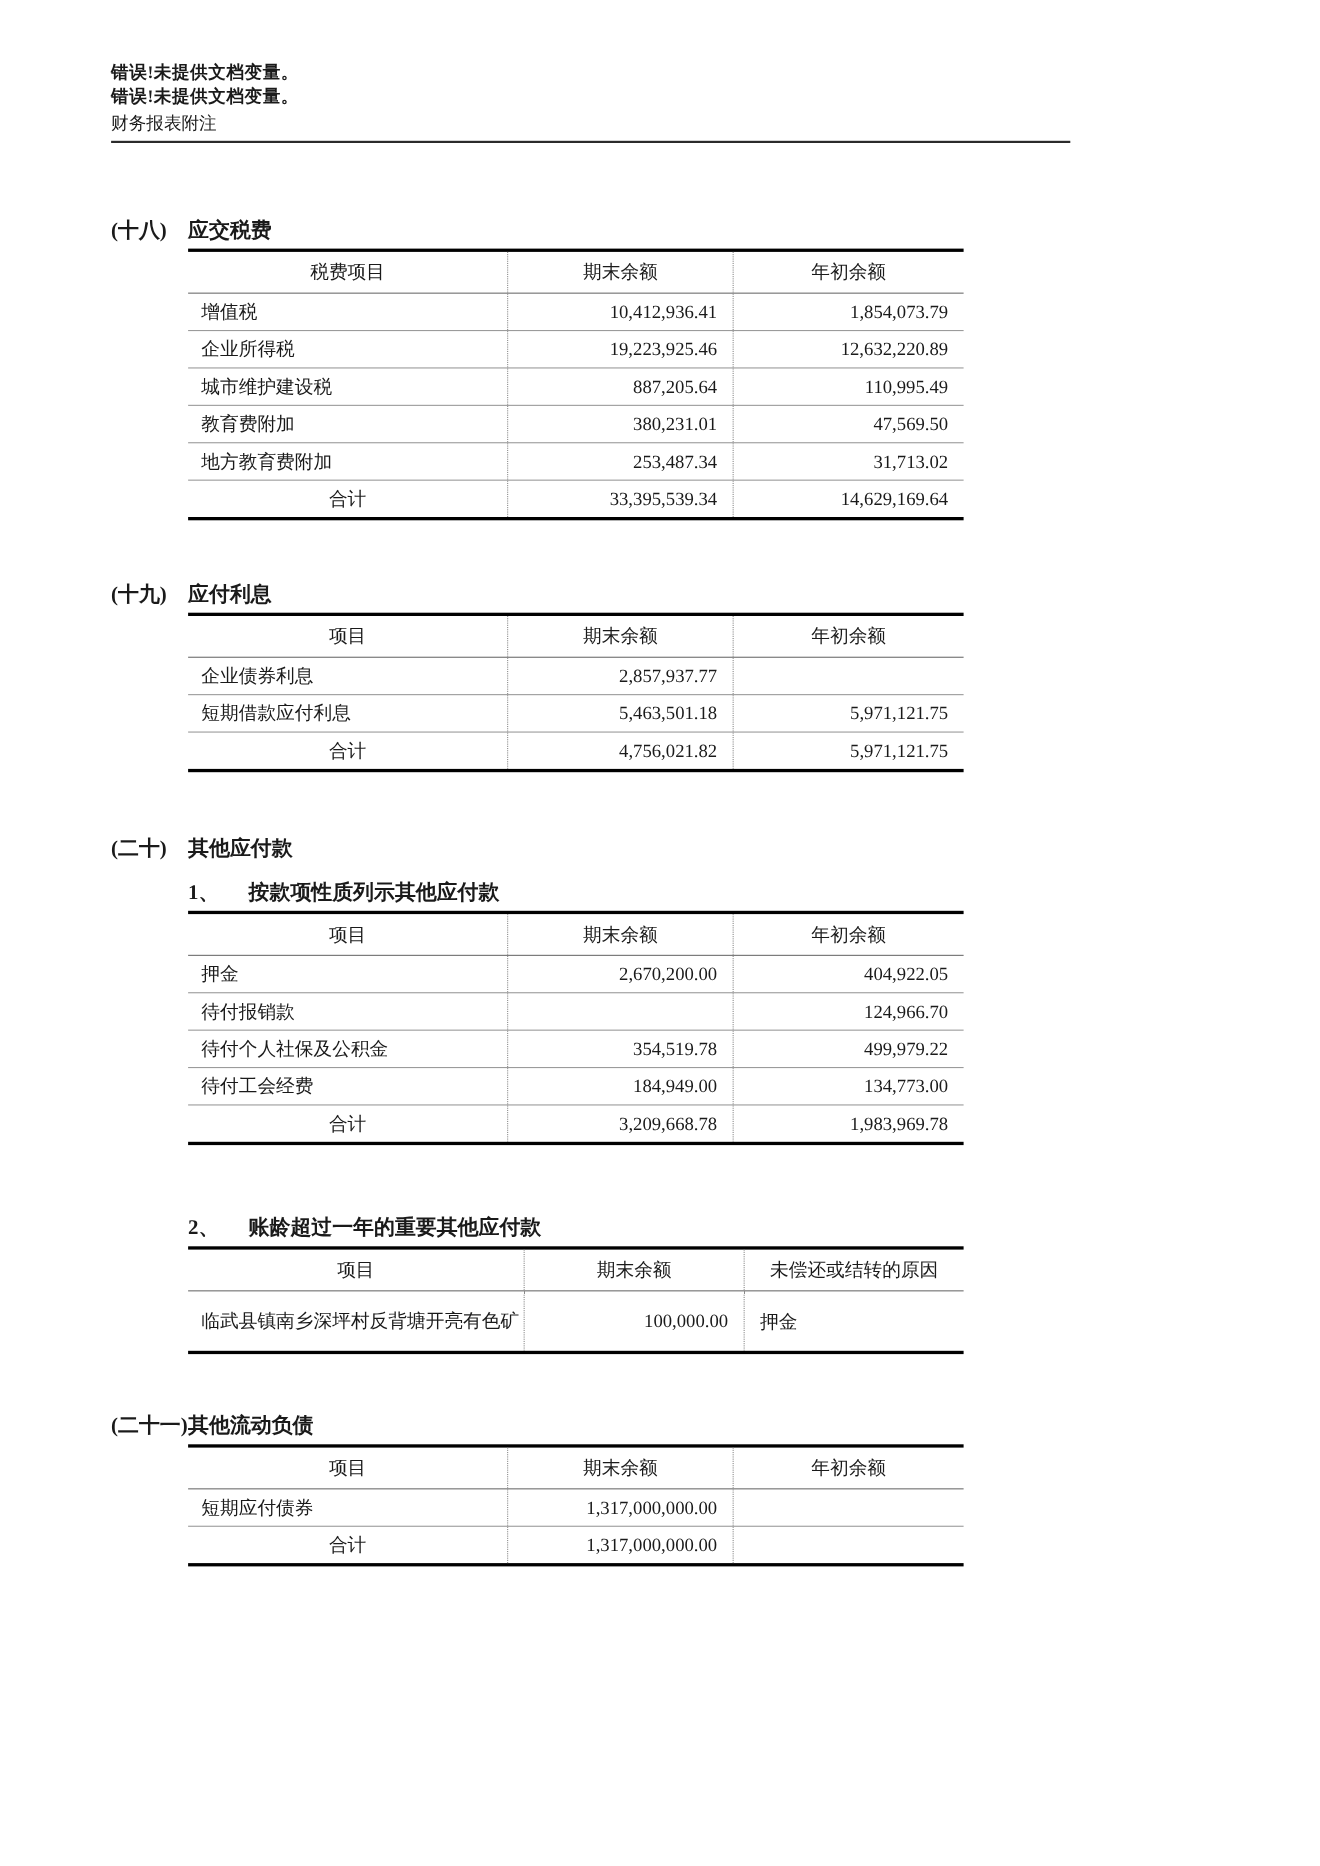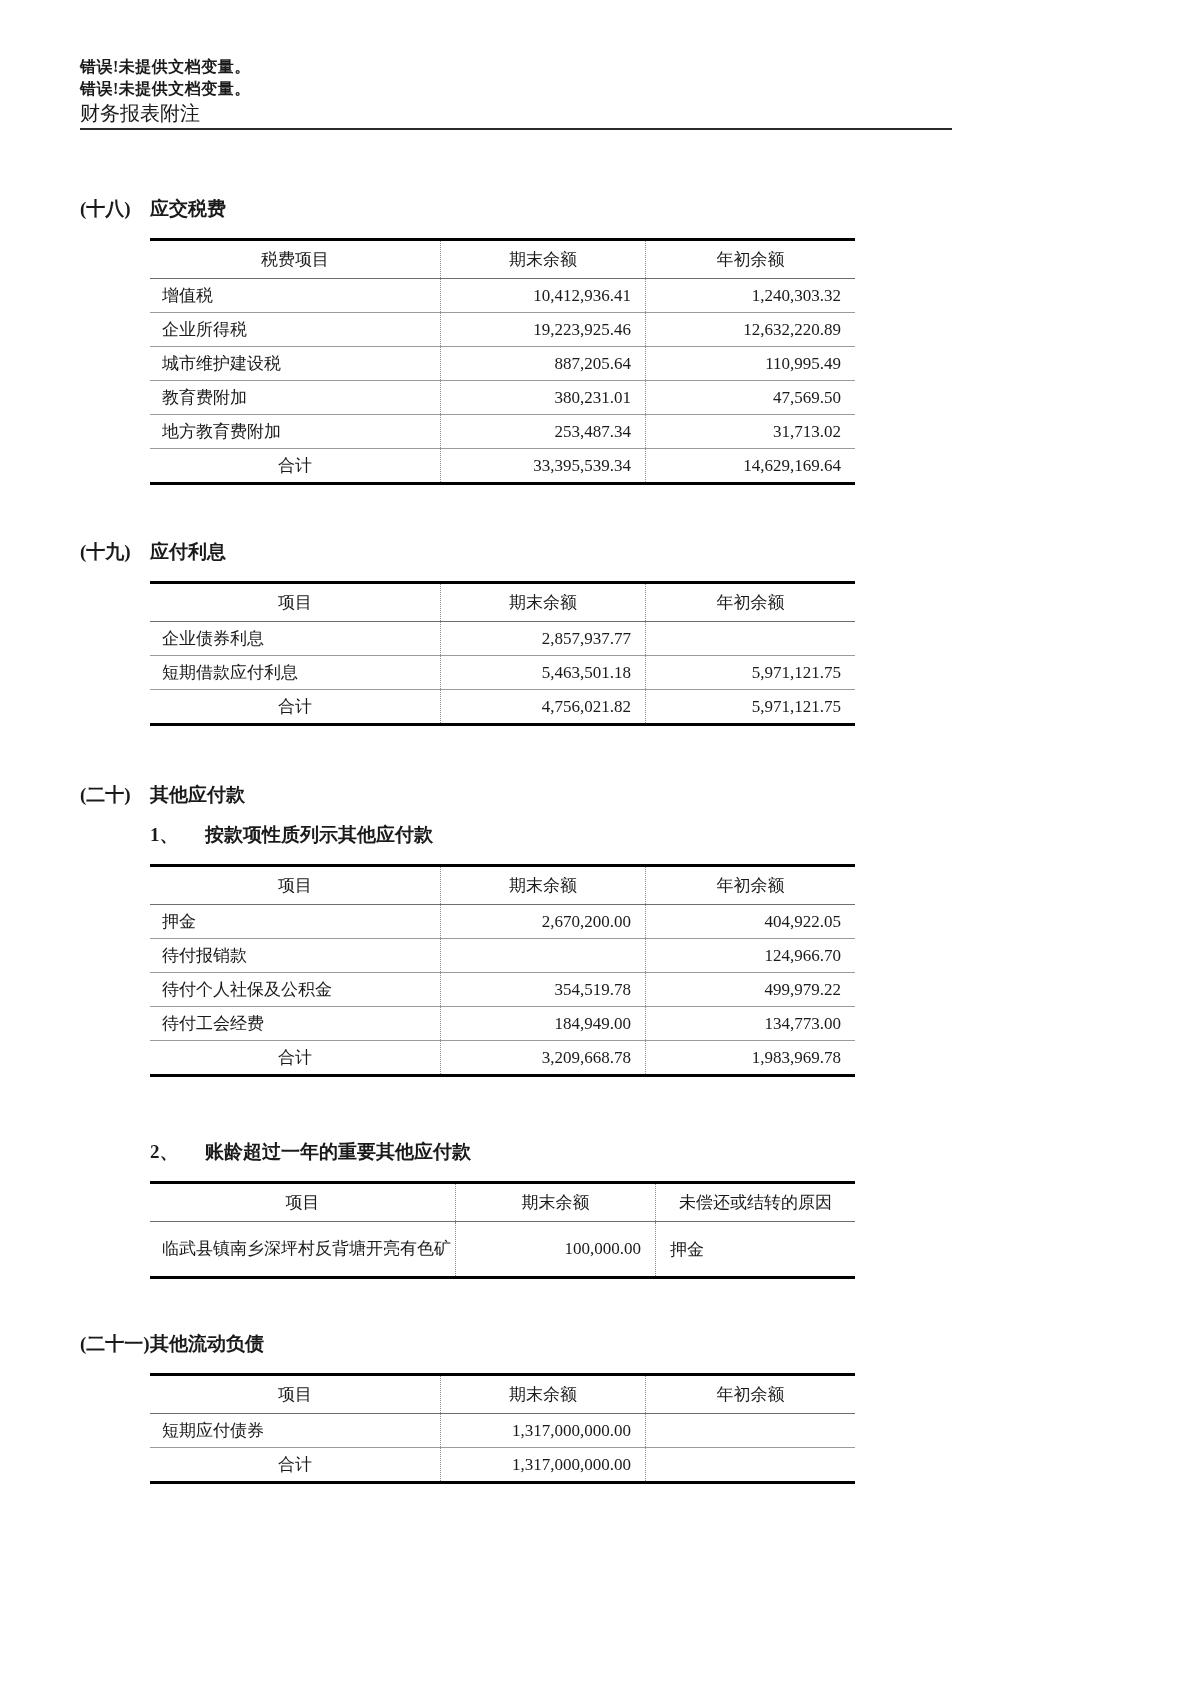--- a/index.html
+++ b/index.html
@@ -3,27 +3,27 @@
 <meta charset="utf-8">
 <style>
   * { margin:0; padding:0; box-sizing:border-box; }
   html,body { background:#ffffff; }
   .page {
     position:relative;
     width:1200px; height:1696px;
     background:#ffffff;
     font-family:"Liberation Serif","DejaVu Serif",serif;
     color:#1a1a1a;
-    padding:56px 0 0 80px;
+    padding:56px 0 0 101px;
     overflow:hidden;
   }
   
   .doc-header { width:872px; }
   .doc-header .hline { font-size:16px; font-weight:bold; line-height:22px; letter-spacing:.5px; }
-  .doc-header .hsub  { font-size:20px; font-weight:normal; line-height:22px; margin-top:2px; }
+  .doc-header .hsub  { font-size:16px; font-weight:normal; line-height:22px; margin-top:2px; }
   .doc-header-rule { width:872px; border-bottom:2px solid #2b2b2b; margin-top:4px; }
 
   
   .section { margin-top:0; }
   .sec-head { display:flex; align-items:baseline; font-size:19px; font-weight:bold; }
   .sec-head .sec-label { width:70px; flex:0 0 auto; }
   .sub-head { display:flex; align-items:baseline; font-size:19px; font-weight:bold; margin-left:70px; }
   .sub-head .sub-num { width:55px; flex:0 0 auto; }
 
   
@@ -44,21 +44,21 @@
   .hdr { justify-content:center; }
   .tr.hrow { border-bottom:1px solid #6e6e6e; min-height:38px; }
   .item { justify-content:flex-start; padding-left:12px; }
   .num  { justify-content:flex-end; padding-right:14px; }
   .total-lbl { justify-content:center; }
   .reason { justify-content:flex-start; padding-left:14px; }
   .wrap2 { line-height:38px; padding-top:8px; padding-bottom:8px; align-items:flex-start; }
 
   
   .gap-after-header { height:66px; }
-  .mt-table { margin-top:16px; }
+  .mt-table { margin-top:4px; }
   .gap-s19 { height:54px; }
   .gap-s20 { height:56px; }
   .gap-sub1 { height:14px; }
   .gap-sub2 { height:62px; }
   .gap-s21 { height:52px; }
 </style>
 </head>
 <body>
 
 <div class="page">
@@ -79,21 +79,21 @@
     </div>
     <div class="tbl mt-table">
       <div class="tr hrow">
         <div class="td c1 hdr">税费项目</div>
         <div class="td c2 hdr">期末余额</div>
         <div class="td c3 hdr">年初余额</div>
       </div>
       <div class="tr">
         <div class="td c1 item">增值税</div>
         <div class="td c2 num">10,412,936.41</div>
-        <div class="td c3 num">1,240,303.32</div>
+        <div class="td c3 num">1,854,073.79</div>
       </div>
       <div class="tr">
         <div class="td c1 item">企业所得税</div>
         <div class="td c2 num">19,223,925.46</div>
         <div class="td c3 num">12,632,220.89</div>
       </div>
       <div class="tr">
         <div class="td c1 item">城市维护建设税</div>
         <div class="td c2 num">887,205.64</div>
         <div class="td c3 num">110,995.49</div>

